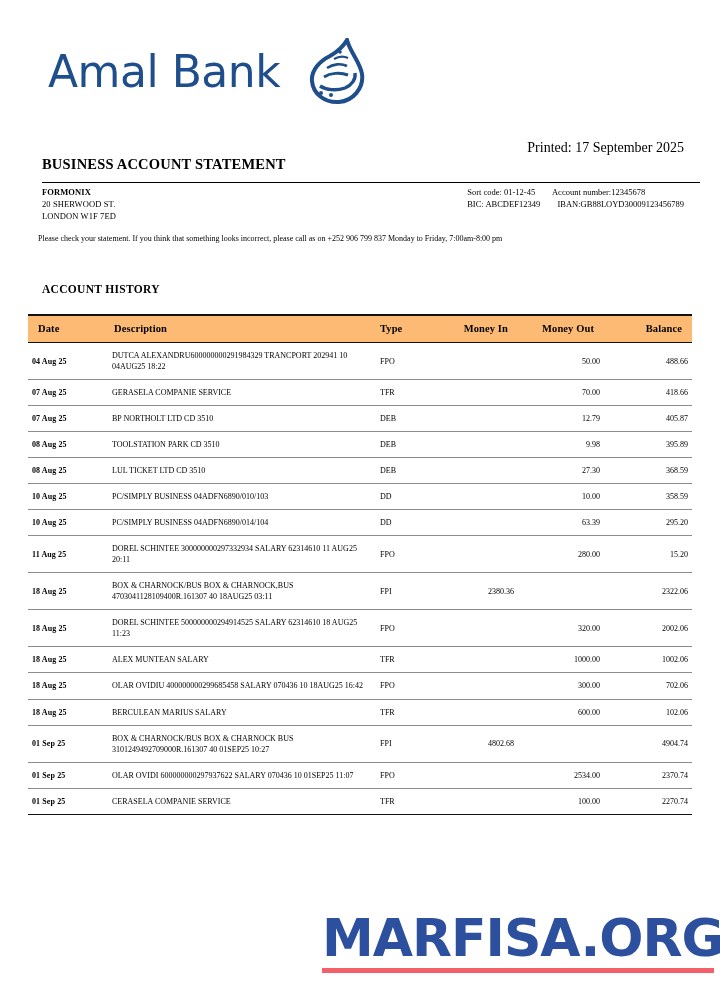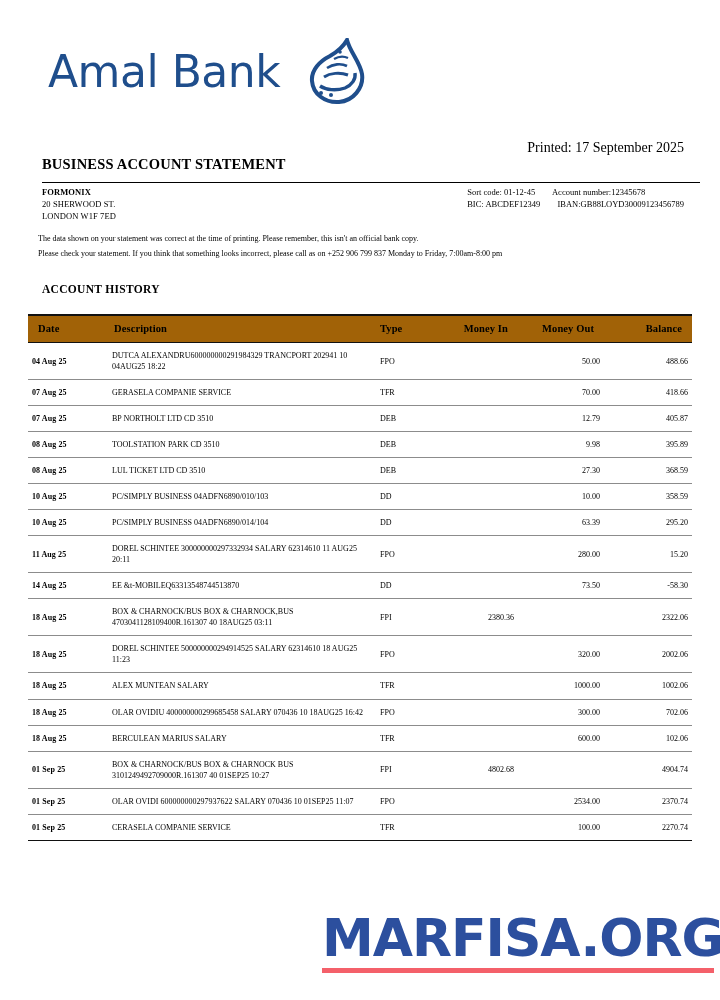--- a/index.html
+++ b/index.html
@@ -125,21 +125,21 @@
     top: 314px;
     left: 28px;
     width: 664px;
   }
   table.stmt {
     width: 100%;
     border-collapse: collapse;
     table-layout: fixed;
   }
   table.stmt thead th {
-    background: #a16207;
+    background: #fdba74;
     font-size: 10.5px;
     font-weight: bold;
     padding: 7px 4px 8px 4px;
     border-top: 2.2px solid #111;
     border-bottom: 1.6px solid #111;
     text-align: left;
     letter-spacing: 0.1px;
     vertical-align: middle;
   }
   table.stmt thead th.num { text-align: right; padding-right: 10px; }
@@ -240,21 +240,20 @@
       <span class="lbl-pair">
         <span>BIC:</span>
         <span>ABCDEF12349</span>
         <span class="gap"></span>
         <span>IBAN:</span><span>GB88LOYD30009123456789</span>
       </span>
     </div>
   </div>
 
   <div class="disclaimer">
-    <div>The data shown on your statement was correct at the time of printing. Please remember, this isn't an official bank copy.</div>
     <div>Please check your statement. If you think that something looks incorrect, please call as on +252 906 799 837 Monday to Friday, 7:00am-8:00 pm</div>
   </div>
 
   <div class="section-head">ACCOUNT HISTORY</div>
 
   <div class="table-wrap">
     <table class="stmt">
       <colgroup>
         <col class="c-date">
           <col class="c-desc">
@@ -332,28 +331,20 @@
           </tr>
           <tr>
             <td class="date">11 Aug 25</td>
             <td class="desc">DOREL SCHINTEE 300000000297332934 SALARY 62314610 11 AUG25 20:11</td>
             <td class="type">FPO</td>
             <td class="num"></td>
             <td class="num">280.00</td>
             <td class="num">15.20</td>
           </tr>
           <tr>
-            <td class="date">14 Aug 25</td>
-            <td class="desc">EE &amp;t-MOBILEQ63313548744513870</td>
-            <td class="type">DD</td>
-            <td class="num"></td>
-            <td class="num">73.50</td>
-            <td class="num">-58.30</td>
-          </tr>
-          <tr>
             <td class="date">18 Aug 25</td>
             <td class="desc">BOX &amp; CHARNOCK/BUS BOX &amp; CHARNOCK,BUS 4703041128109400R.161307 40 18AUG25 03:11</td>
             <td class="type">FPI</td>
             <td class="num">2380.36</td>
             <td class="num"></td>
             <td class="num">2322.06</td>
           </tr>
           <tr>
             <td class="date">18 Aug 25</td>
             <td class="desc">DOREL SCHINTEE 500000000294914525 SALARY 62314610 18 AUG25 11:23</td>

